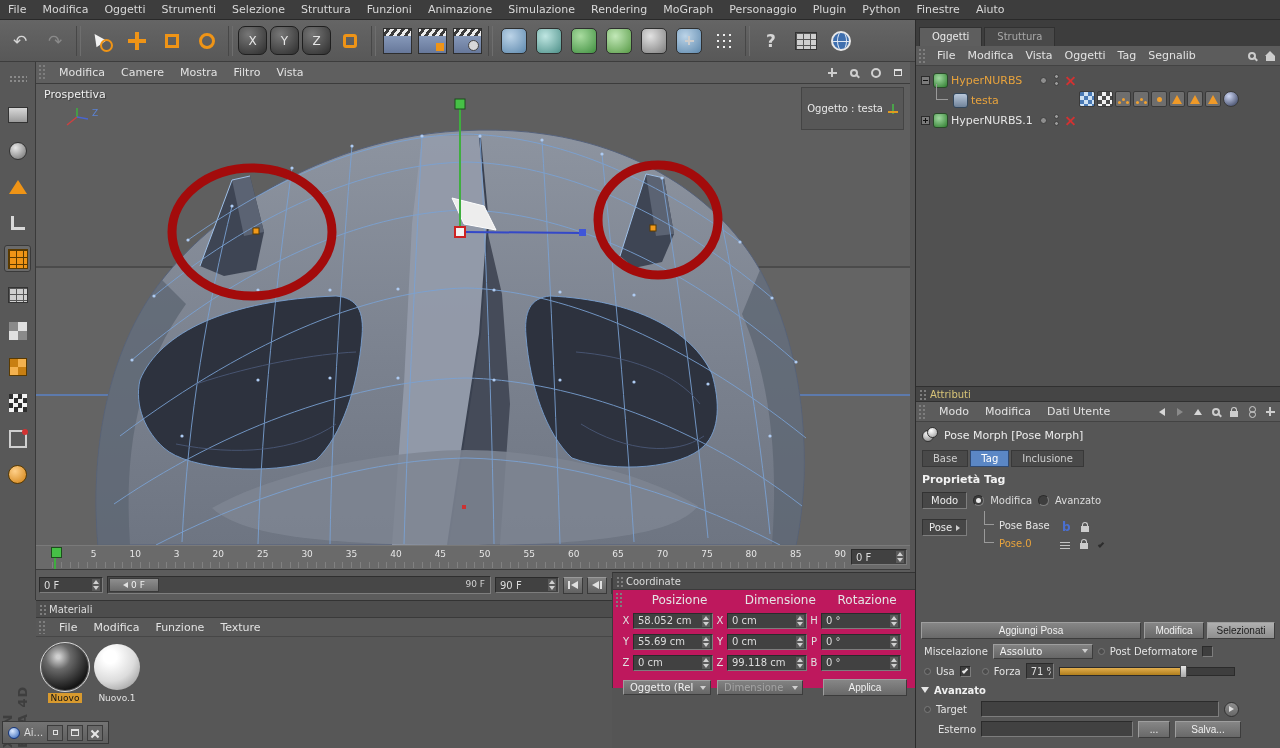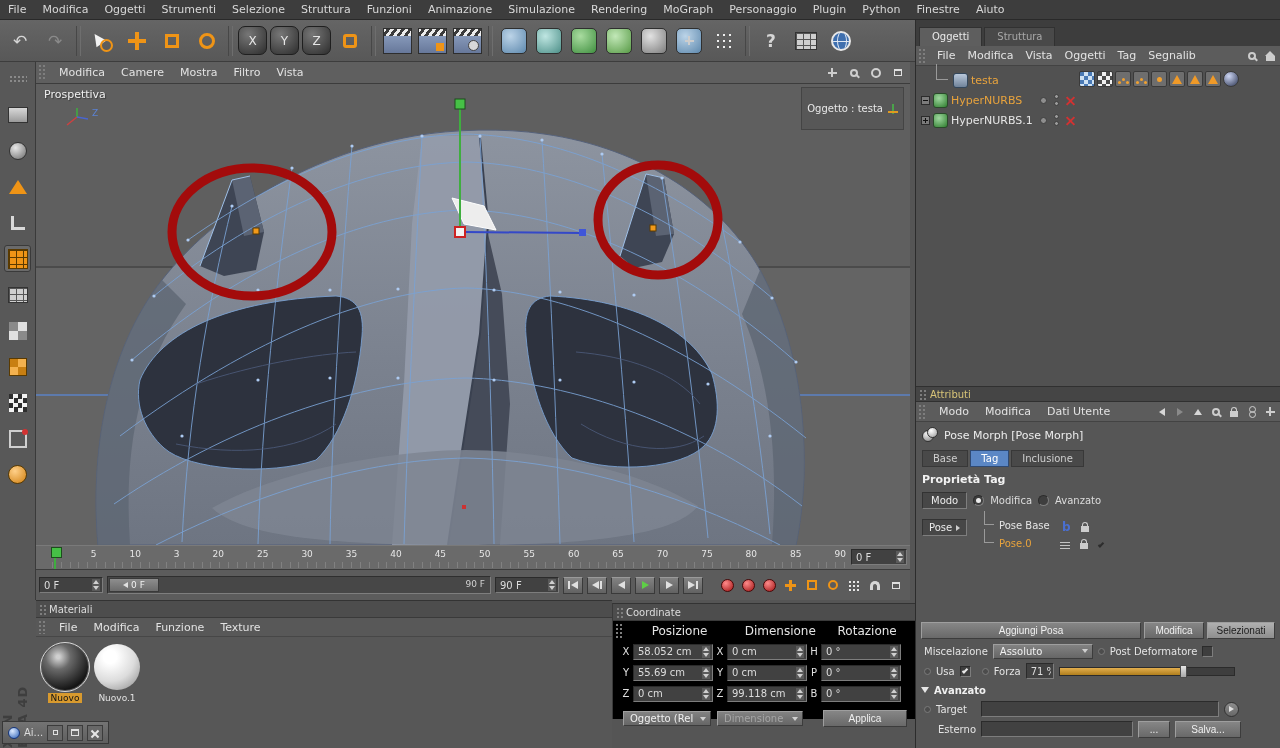--- a/index.html
+++ b/index.html
@@ -157,21 +157,21 @@
   .mat-body { position:relative; height:110px; }
   .mat-item { position:absolute; top:7px; width:50px; text-align:center; }
   .sphere { width:46px; height:46px; border-radius:50%; margin:0 auto; }
   .sphere.dark { background:radial-gradient(circle at 35% 28%, #cfcfcf 4%, #6a6a6a 28%, #151515 75%); }
   .sphere.light { background:radial-gradient(circle at 35% 28%, #ffffff 15%, #dcdcdc 55%, #8f8f8f 95%); }
   .mat-item.selected .sphere { outline:1px solid #d8d8d8; outline-offset:1px; }
   .mat-label { display:inline-block; font-size:9px; margin-top:3px; color:#e2e2e2; padding:0 3px; }
   .mat-item.selected .mat-label { background:#d89a2e; color:#141414; }
 
   
-  #coords { position:absolute; left:612px; top:603px; width:303px; height:116px; background:#000000; border-top:1px solid #333; border-left:1px solid #3a3a3a; }
+  #coords { position:absolute; left:612px; top:572px; width:303px; height:116px; background:#be185d; border-top:1px solid #333; border-left:1px solid #3a3a3a; }
   .coord-head { display:flex; height:20px; align-items:center; font-size:12px; color:#e4e4e4; }
   .coord-head span:nth-child(2){ margin-left:24px; width:96px; } .coord-head span:nth-child(3){ width:96px; } .coord-head span:nth-child(4){ width:80px; }
   .crow { display:flex; align-items:center; height:21px; padding-left:8px; gap:2px; font-size:10px; }
   .clbl { width:10px; text-align:center; color:#e0e0e0; }
   .cfld { width:80px; margin-right:0; }
   .coord-foot { display:flex; align-items:center; gap:6px; padding:6px 8px 0 10px; }
 
   
   #right-panel { position:absolute; left:915px; top:20px; width:365px; height:728px; background:#565656; border-left:1px solid #2c2c2c; }
   .rp-tabs { height:26px; background:#3d3d3d; display:flex; align-items:flex-end; padding:0 0 0 3px; gap:2px; }
@@ -793,20 +793,36 @@
       <span class="amico">
           <span class="mag"></span>
         </span>
       <span class="amico">
           <span class="homeico"></span>
         </span>
     </div>
 
     <div id="otree">
       <div class="orow">
+        <span class="exp"></span>
+        <span class="oicon"></span>
+        <span class="oname selected">HyperNURBS</span>
+        <span class="octl">
+          <span class="laydot"></span>
+          <span class="visdots">
+              <i></i>
+              <i></i>
+            </span>
+          <span class="xicon">
+              <i></i>
+              <i></i>
+            </span>
+        </span>
+      </div>
+      <div class="orow">
         <span style="width:6px"></span>
         <span class="treeline"></span>
         <span class="oicon poly"></span>
         <span class="oname selected">testa</span>
         <span class="tagstrip">
           <span class="tag16 tag-uvw"></span>
           <span class="tag16 tag-tex"></span>
           <span class="tag16 tag-dots">
               <i></i>
             </span>
@@ -822,36 +838,20 @@
           <span class="tag16">
               <span class="tri-orange"></span>
             </span>
           <span class="tag16">
               <span class="tri-orange"></span>
             </span>
           <span class="tag16 tag-sphere"></span>
         </span>
       </div>
       <div class="orow">
-        <span class="exp"></span>
-        <span class="oicon"></span>
-        <span class="oname selected">HyperNURBS</span>
-        <span class="octl">
-          <span class="laydot"></span>
-          <span class="visdots">
-              <i></i>
-              <i></i>
-            </span>
-          <span class="xicon">
-              <i></i>
-              <i></i>
-            </span>
-        </span>
-      </div>
-      <div class="orow">
         <span class="exp plus"></span>
         <span class="oicon"></span>
         <span class="oname">HyperNURBS.1</span>
         <span class="octl">
           <span class="laydot"></span>
           <span class="visdots">
               <i></i>
               <i></i>
             </span>
           <span class="xicon">

